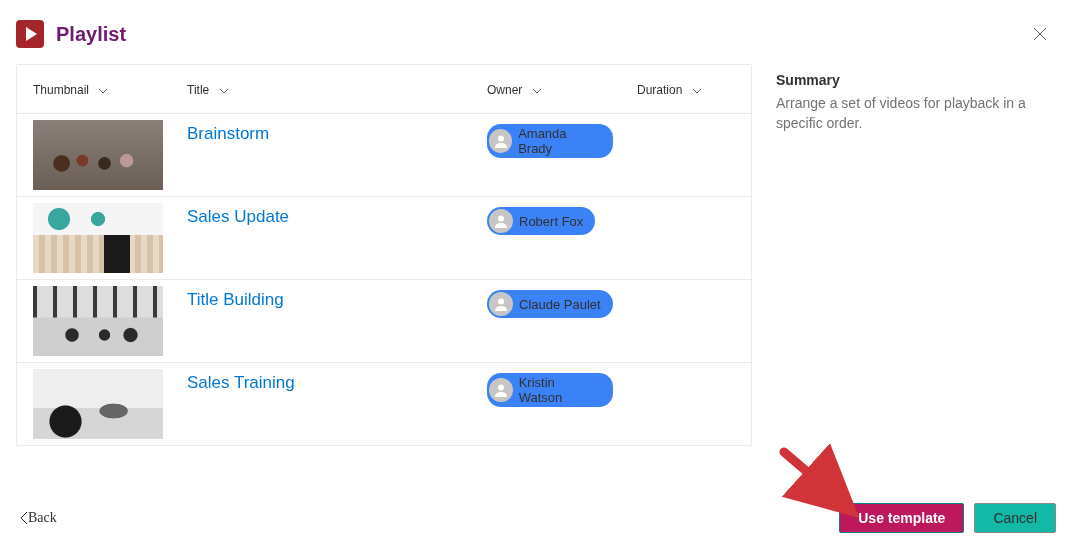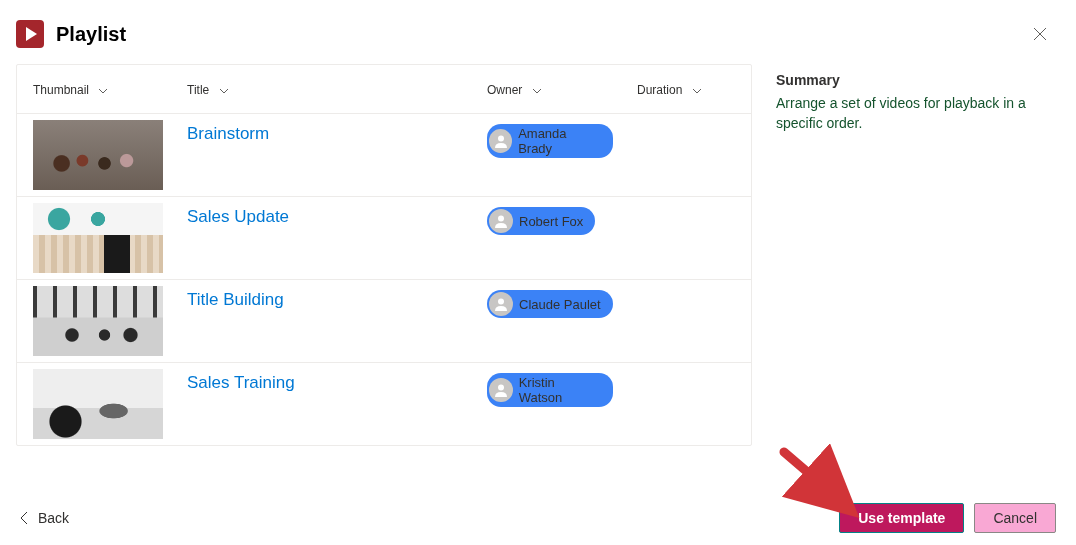--- a/index.html
+++ b/index.html
@@ -34,21 +34,21 @@
     top: 7px;
     width: 0;
     height: 0;
     border-left: 11px solid #fff;
     border-top: 7px solid transparent;
     border-bottom: 7px solid transparent;
   }
   .page-title {
     font-size: 20px;
     font-weight: 600;
-    color: #000000;
+    color: #701a75;
   }
   .close-x {
     margin-left: auto;
     width: 32px;
     height: 32px;
     display: flex;
     align-items: center;
     justify-content: center;
     cursor: pointer;
     color: #605e5c;
@@ -69,21 +69,21 @@
     padding-top: 8px;
   }
   .summary-title {
     font-weight: 600;
     font-size: 14px;
     margin-bottom: 6px;
     color: #323130;
   }
   .summary-text {
     font-size: 14px;
-    color: #14532d;
+    color: #737373;
     line-height: 1.4;
   }
   table {
     width: 100%;
     border-collapse: collapse;
   }
   thead th {
     text-align: left;
     font-weight: 400;
     font-size: 12px;
@@ -148,45 +148,45 @@
     bottom: 12px;
     left: 0;
     right: 0;
     display: flex;
     align-items: center;
     padding: 0 20px;
   }
   .back-btn {
     display: inline-flex;
     align-items: center;
-    gap: 10px;
     color: #323130;
     font-size: 14px;
     cursor: pointer;
+    font-family: Liberation Serif, serif;
   }
   .footer-right {
     margin-left: auto;
     display: flex;
     gap: 10px;
   }
   .btn {
     padding: 6px 18px;
     font-size: 14px;
     border-radius: 2px;
     cursor: pointer;
     font-family: inherit;
   }
   .btn-primary {
     background: #be185d;
     color: #fff;
     border: 1px solid #038387;
     font-weight: 600;
   }
   .btn-secondary {
-    background: #f9a8d4;
+    background: #14b8a6;
     color: #323130;
     border: 1px solid #8a8886;
   }
   .arrow-annotation {
     position: absolute;
     left: 776px;
     top: 444px;
     pointer-events: none;
   }
 

